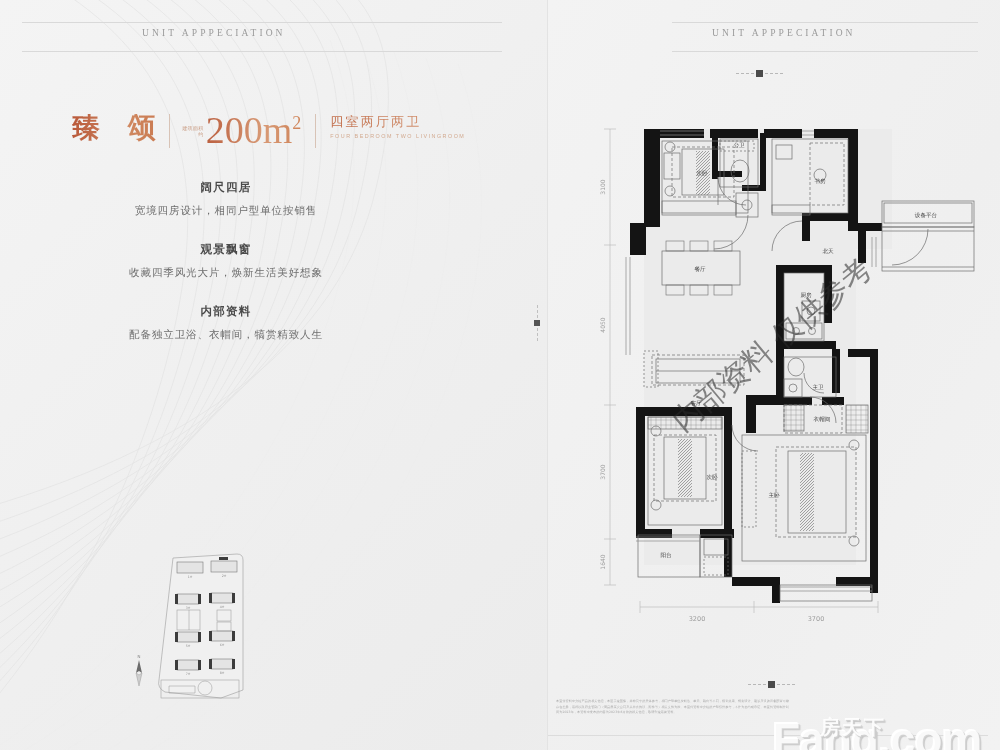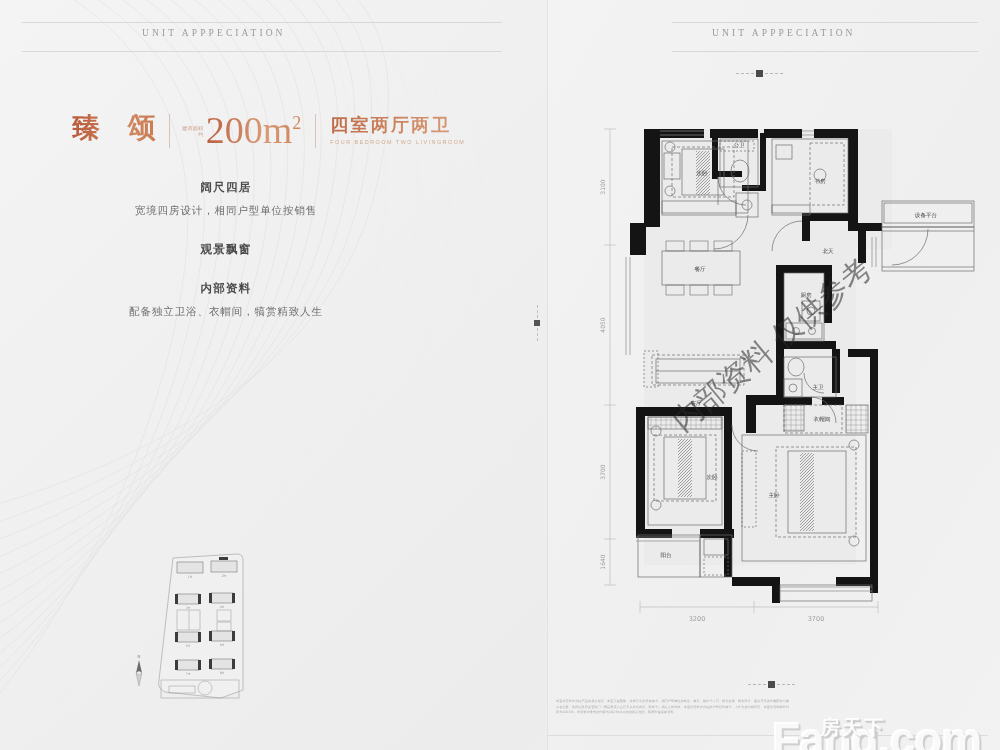--- a/index.html
+++ b/index.html
@@ -59,21 +59,21 @@
   .t-area {
     font-size:38px; line-height:0.86; font-weight:400;
     font-family:"Liberation Serif", serif;
     background:linear-gradient(90deg,#bb6040,#d89a76 60%,#cf8459);
     -webkit-background-clip:text; background-clip:text; color:transparent;
   }
   .t-area sup { font-size:18px; vertical-align:super; }
   .t-sep2 { width:1px; height:34px; background:#d8c3b6; margin:0 14px 2px 14px; }
   .t-typewrap { display:flex; flex-direction:column; justify-content:flex-end; }
   .t-type {
-    font-size:18px; letter-spacing:2.2px; font-weight:700; line-height:1.2;
+    font-size:13px; letter-spacing:2.2px; font-weight:400; line-height:1.2;
     background:linear-gradient(90deg,#c06a46,#d99e7b);
     -webkit-background-clip:text; background-clip:text; color:transparent;
     font-family:"DejaVu Sans", sans-serif;
   }
   .t-typeen {
     font-size:5.4px; letter-spacing:1.5px; color:#d2a98f; margin-top:3px;
     font-family:"Liberation Sans", sans-serif;
   }
 
   
@@ -190,20 +190,21 @@
       </div>
     </div>
 
     <div class="features">
       <div class="feat">
         <div class="feat-title">阔尺四居</div>
         <div class="feat-desc">宽境四房设计，相同户型单位按销售</div>
       </div>
       <div class="feat">
         <div class="feat-title">观景飘窗</div>
+        <div class="feat-desc">收藏四季风光大片，焕新生活美好想象</div>
       </div>
       <div class="feat">
         <div class="feat-title">内部资料</div>
         <div class="feat-desc">配备独立卫浴、衣帽间，犒赏精致人生</div>
       </div>
     </div>
 
     <svg class="siteplan" viewBox="0 0 145 165">
       <g fill="none" stroke="#9a9a9a" stroke-width="0.7">
         <path d="M48,18 L112,14 Q118,14 118,20 L118,150 L96,158 L40,152 Q32,148 34,140 Z" fill="#f0f0f0" stroke="#a8a8a8"></path>

